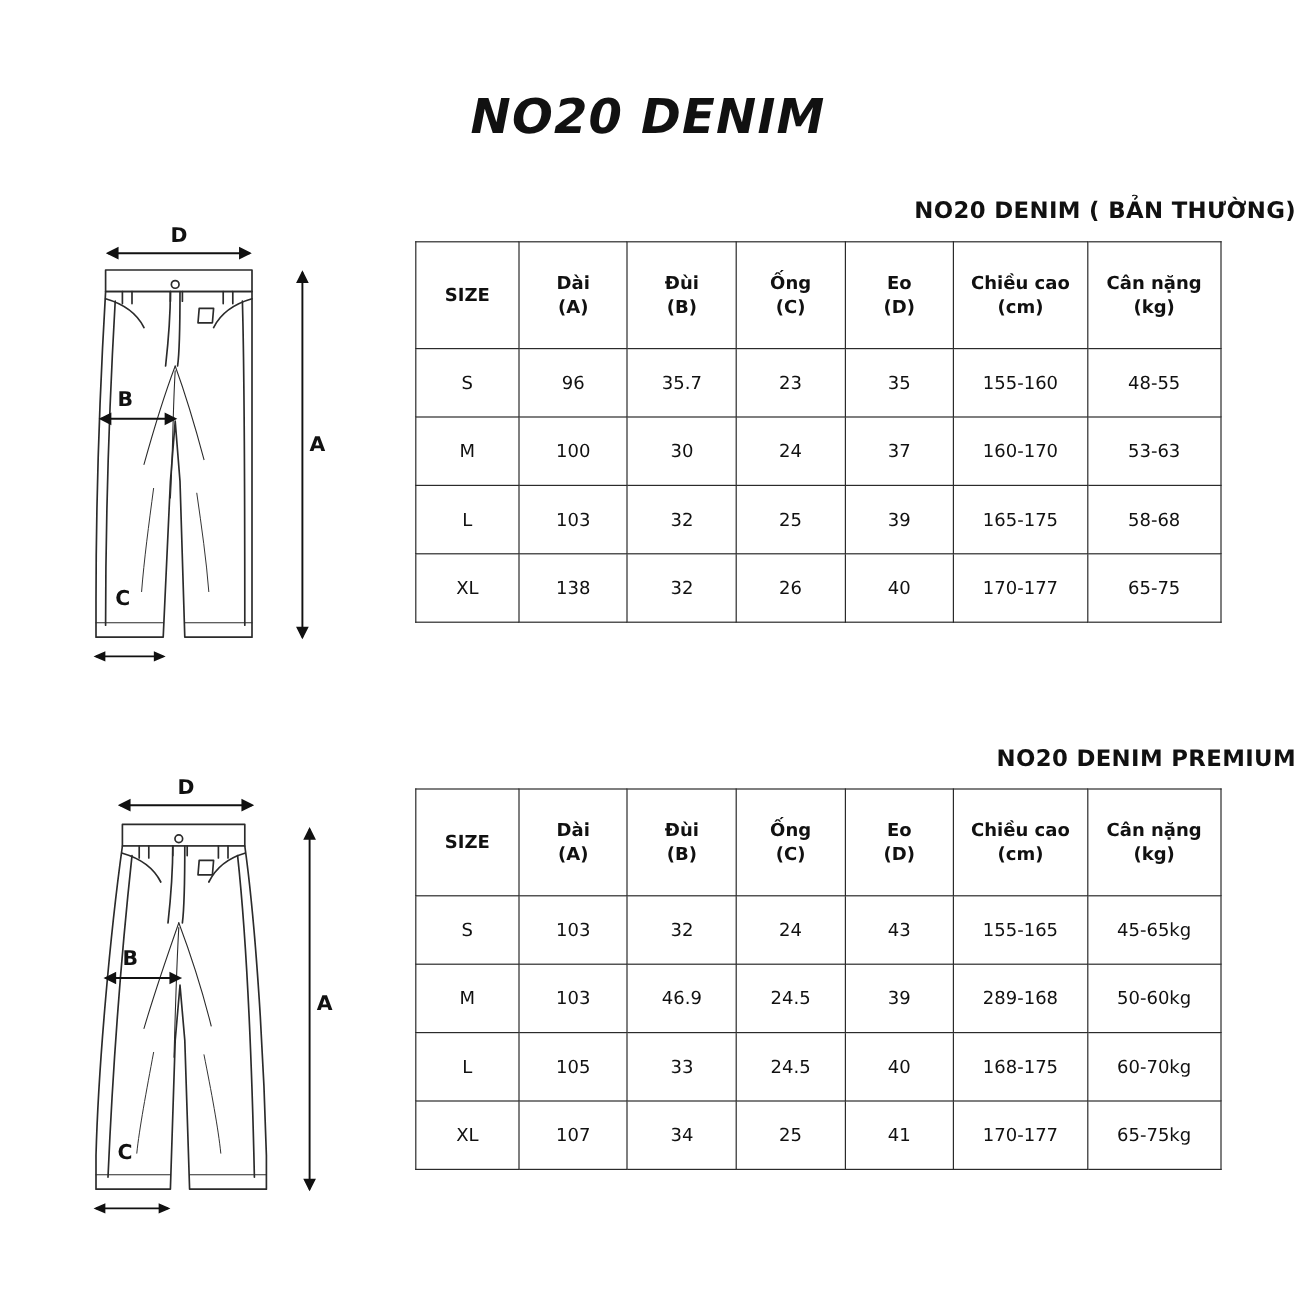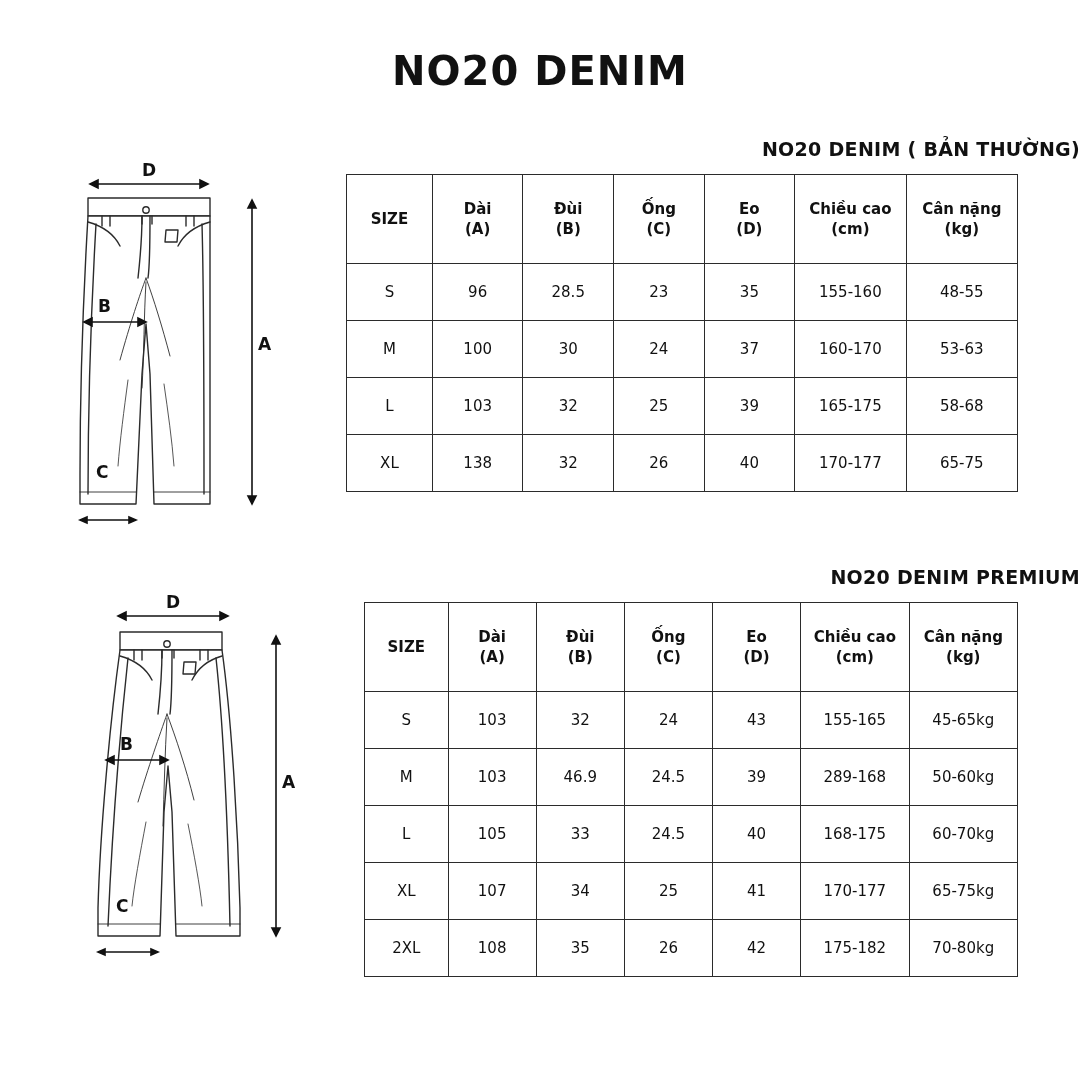--- a/index.html
+++ b/index.html
@@ -14,35 +14,36 @@
     color: #111111;
     position: relative;
     overflow: hidden;
   }
   .page-title {
     text-align: center;
     font-size: 40px;
     font-weight: 700;
     letter-spacing: 1px;
     margin: 0;
-    padding-top: 48px;
+    padding-top: 75px;
     color: #111111;
+    font-style: italic;
   }
   .section {
     position: relative;
   }
   .section-title {
     font-size: 19px;
     font-weight: 700;
     color: #111111;
     letter-spacing: 0.3px;
     text-align: right;
   }
   #section-standard { margin-top: 44px; padding-left: 46px; }
-  #section-premium  { margin-top: 32px; padding-left: 64px; }
+  #section-premium  { margin-top: 60px; padding-left: 46px; }
 
   .section-body {
     display: flex;
     align-items: flex-start;
     margin-top: 14px;
   }
   .diagram-wrap {
     width: 300px;
     flex: 0 0 300px;
     position: relative;
@@ -211,21 +212,21 @@
             <th>
               <span class="hdr-l1">Cân nặng</span>
               <span class="hdr-l2">(kg)</span>
             </th>
           </tr>
         </thead>
         <tbody>
           <tr>
             <td>S</td>
             <td>96</td>
-            <td>28.5</td>
+            <td>35.7</td>
             <td>23</td>
             <td>35</td>
             <td>155-160</td>
             <td>48-55</td>
           </tr>
           <tr>
             <td>M</td>
             <td>100</td>
             <td>30</td>
             <td>24</td>
@@ -385,26 +386,17 @@
           </tr>
           <tr>
             <td>XL</td>
             <td>107</td>
             <td>34</td>
             <td>25</td>
             <td>41</td>
             <td>170-177</td>
             <td>65-75kg</td>
           </tr>
-          <tr>
-            <td>2XL</td>
-            <td>108</td>
-            <td>35</td>
-            <td>26</td>
-            <td>42</td>
-            <td>175-182</td>
-            <td>70-80kg</td>
-          </tr>
         </tbody>
       </table>
     </div>
   </div>
 </div>
 
 </body></html>

